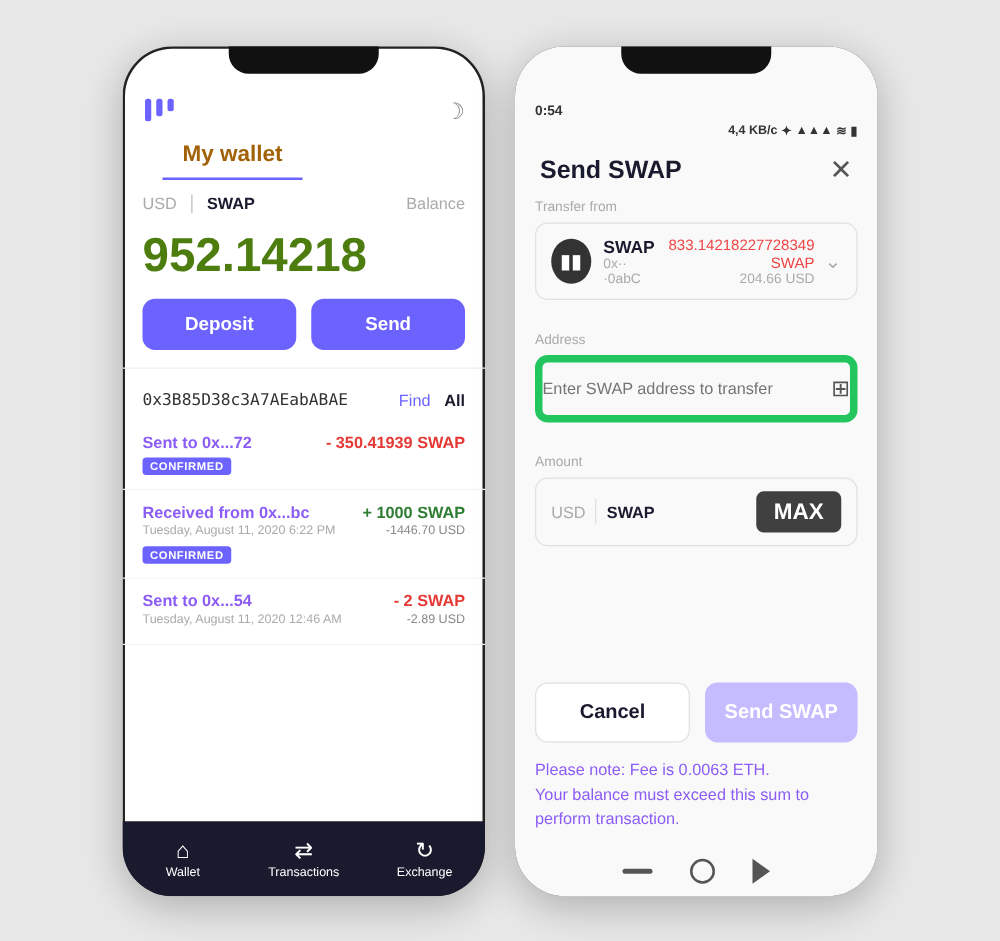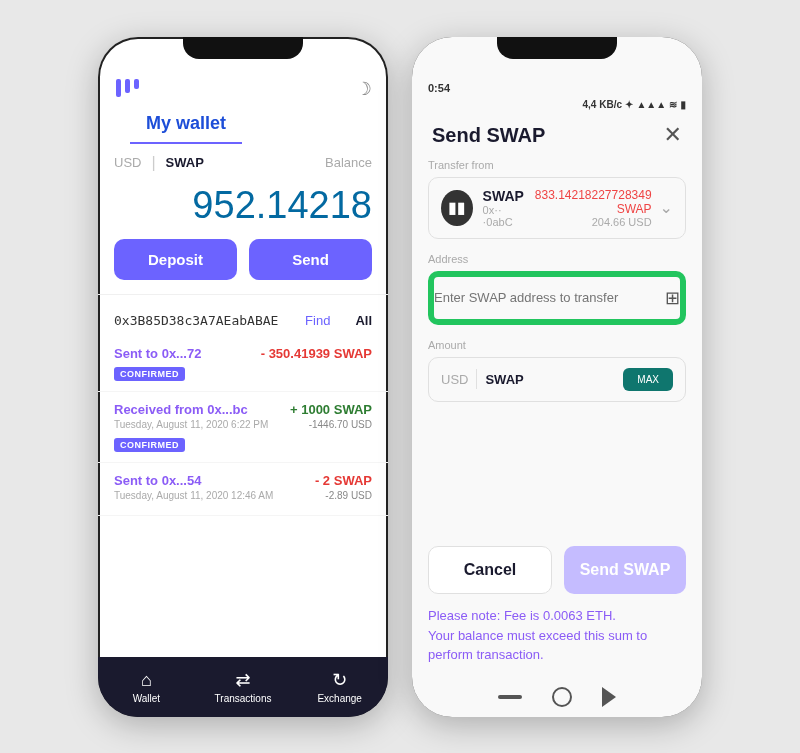--- a/index.html
+++ b/index.html
@@ -67,21 +67,21 @@
     }
 
     .moon-icon {
       font-size: 18px;
       color: #888;
     }
 
     .wallet-title {
       font-size: 18px;
       font-weight: 700;
-      color: #1d4ed8;
+      color: #a16207;
       padding: 4px 16px 8px;
       border-bottom: 2px solid #6c63ff;
       display: inline-block;
       margin: 0 16px 0;
     }
 
     .currency-tabs {
       display: flex;
       align-items: center;
       justify-content: space-between;
@@ -106,23 +106,23 @@
       color: #1a1a2e;
     }
 
     .balance-label {
       font-size: 13px;
       color: #aaa;
     }
 
     .balance-amount {
       font-size: 38px;
-      font-weight: 400;
-      color: #0369a1;
-      text-align: right;
+      font-weight: 700;
+      color: #4d7c0f;
+      text-align: left;
       padding: 8px 16px 12px;
     }
 
     .action-buttons {
       display: flex;
       gap: 12px;
       padding: 0 16px 14px;
     }
 
     .btn-deposit, .btn-send {
@@ -151,21 +151,21 @@
     }
 
     .address-text {
       font-size: 13px;
       color: #333;
       font-family: monospace;
     }
 
     .find-all {
       display: flex;
-      gap: 25px;
+      gap: 11px;
     }
 
     .find-label {
       font-size: 13px;
       color: #6c63ff;
     }
 
     .all-label {
       font-size: 13px;
       font-weight: 700;
@@ -273,21 +273,21 @@
       line-height: 1;
     }
 
     .modal-body {
       flex: 1;
       padding: 0 16px;
       overflow-y: auto;
     }
 
     .field-group {
-      margin-bottom: 14px;
+      margin-bottom: 26px;
     }
 
     .field-label {
       font-size: 11px;
       color: #aaa;
       margin-bottom: 6px;
       font-weight: 500;
     }
 
     .transfer-box {
@@ -350,27 +350,27 @@
       padding: 10px 12px;
       display: flex;
       align-items: center;
       gap: 8px;
     }
 
     .amount-usd { font-size: 13px; color: #aaa; }
     .amount-divider { width: 1px; height: 20px; background: #e0e0e0; }
     .amount-swap { font-size: 13px; color: #1a1a2e; font-weight: 600; flex: 1; }
     .max-btn {
-      background: #0f766e;
+      background: #404040;
       color: white;
       border: none;
       border-radius: 6px;
       padding: 6px 14px;
-      font-size: 10px;
-      font-weight: 400;
+      font-size: 18px;
+      font-weight: 700;
       cursor: pointer;
     }
 
     .modal-actions {
       display: flex;
       gap: 12px;
       padding: 12px 16px;
     }
 
     .cancel-btn {

